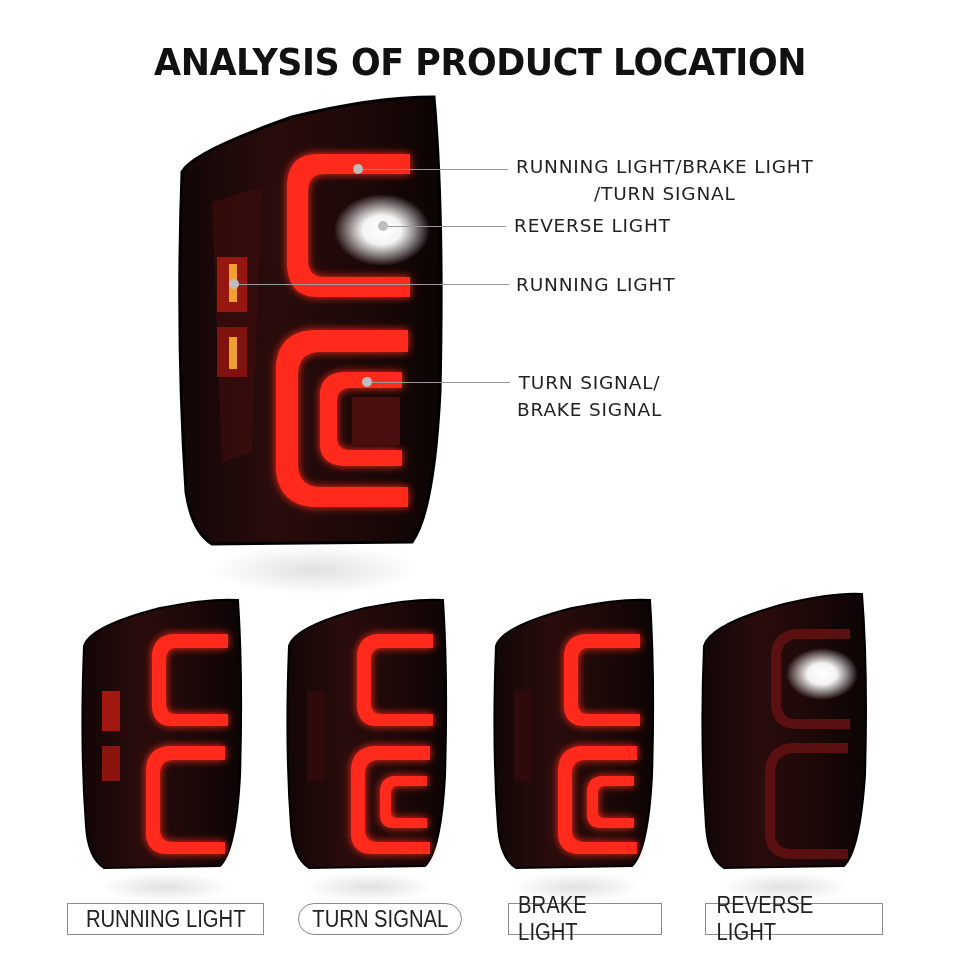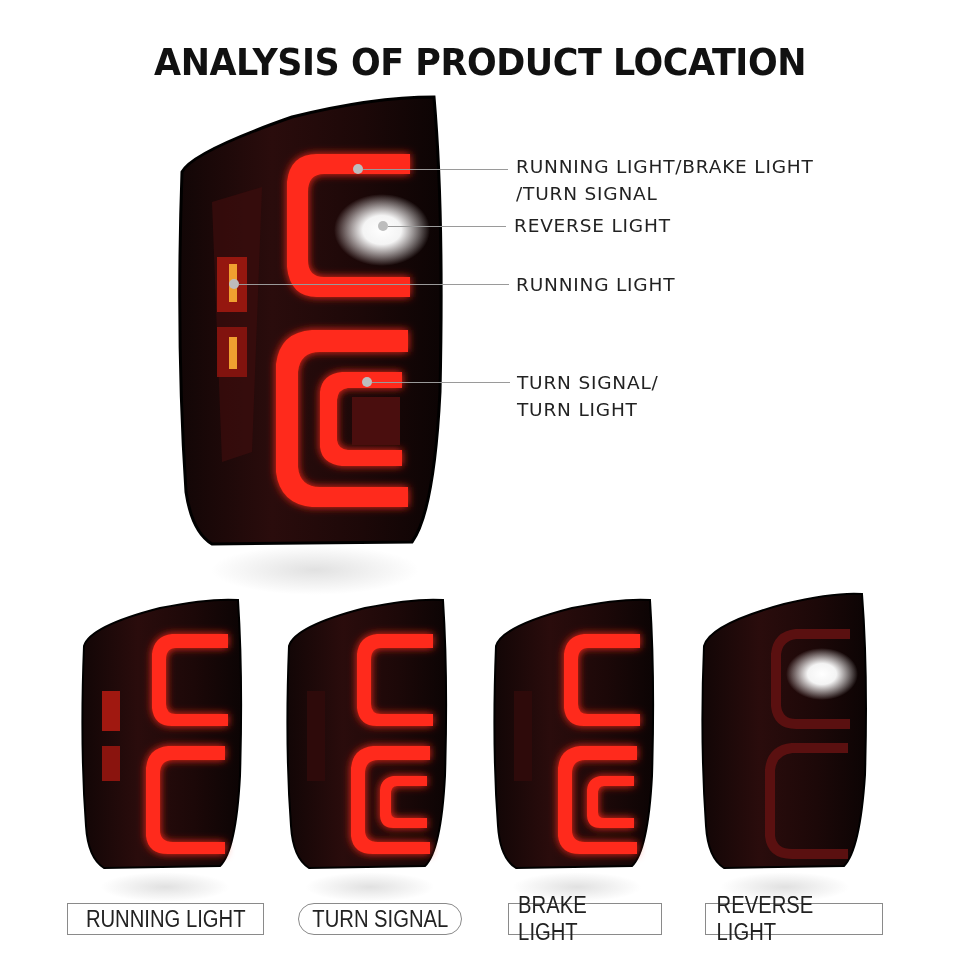--- a/index.html
+++ b/index.html
@@ -1,21 +1,21 @@
 <!DOCTYPE html>
 <html><head>
 <meta charset="utf-8">
 <style>
   html,body{margin:0;padding:0;background:#fff;}
   body{width:960px;height:960px;position:relative;overflow:hidden;font-family:"DejaVu Sans",sans-serif;}
   .title{position:absolute;top:40px;left:0;width:960px;text-align:center;font-family:"DejaVu Sans",sans-serif;font-weight:bold;font-size:38px;letter-spacing:-0.5px;color:#111;transform:scaleX(0.92);}
   .lamp{position:absolute;}
   .callout-line{position:absolute;height:1px;background:#9a9a9a;}
   .dot{position:absolute;width:10px;height:10px;border-radius:50%;background:#bdbdbd;}
-  .callout-label{position:absolute;font-family:"DejaVu Sans",sans-serif;font-size:18.5px;color:#222;letter-spacing:0.8px;line-height:27px;white-space:pre;}
+  .callout-label{position:absolute;font-family:"DejaVu Sans",sans-serif;font-size:18.5px;color:#222;letter-spacing:0.8px;line-height:27px;white-space:pre;text-align:center;}
   .reflection{position:absolute;border-radius:50%;background:radial-gradient(ellipse at center, rgba(200,200,200,0.55), rgba(255,255,255,0) 70%);}
   .caption{position:absolute;top:903px;height:30px;border:1px solid #8a8a8a;background:#fff;display:flex;align-items:center;justify-content:center;font-family:"Liberation Sans",sans-serif;font-size:23px;color:#222;transform-origin:center;}
   .caption span{display:inline-block;transform:scaleX(0.88);}
 </style>
 </head>
 <body>
 
 <svg width="0" height="0" style="position:absolute">
   <defs>
     <linearGradient id="housingGrad" x1="0" x2="1" y1="0" y2="0">
@@ -76,21 +76,21 @@
 <div class="callout-line" style="left:388px;top:226px;width:118px"></div>
 <div class="callout-label" style="left:514px;top:212px">REVERSE LIGHT</div>
 
 <div class="dot" style="left:229px;top:279px"></div>
 <div class="callout-line" style="left:239px;top:284px;width:270px"></div>
 <div class="callout-label" style="left:516px;top:271px">RUNNING LIGHT</div>
 
 <div class="dot" style="left:362px;top:377px"></div>
 <div class="callout-line" style="left:372px;top:382px;width:138px"></div>
 <div class="callout-label" style="left:517px;top:369px">TURN SIGNAL/
-TURN LIGHT</div>
+BRAKE SIGNAL</div>
 
 <svg class="lamp" style="left:80px;top:596px" width="165" height="280" viewBox="0 0 165 280">
   <path d="M4 50 Q10 30 80 12 Q130 2 158 4 Q163 80 160 180 Q156 255 140 270 L24 272 Q8 262 6 230 Q0 150 4 50 Z" fill="url(#housingGrad)" stroke="#000" stroke-width="2"></path>
   <rect x="22" y="95" width="18" height="40" fill="#a01810"></rect>
     <rect x="22" y="150" width="18" height="35" fill="#8a140e"></rect>
   <g filter="url(#glow)" fill="#ff2a1a">
     <path d="M148 38 L92 38 Q74 40 72 58 L72 112 Q74 130 92 130 L148 130 L148 118 L96 118 Q86 118 86 108 L86 64 Q86 52 96 52 L148 52 Z"></path>
     <path d="M145 150 L88 150 Q68 152 66 172 L66 240 Q68 258 88 258 L145 258 L145 246 L93 246 Q80 246 80 234 L80 178 Q80 164 93 164 L145 164 Z"></path>
   </g>
 </svg>

